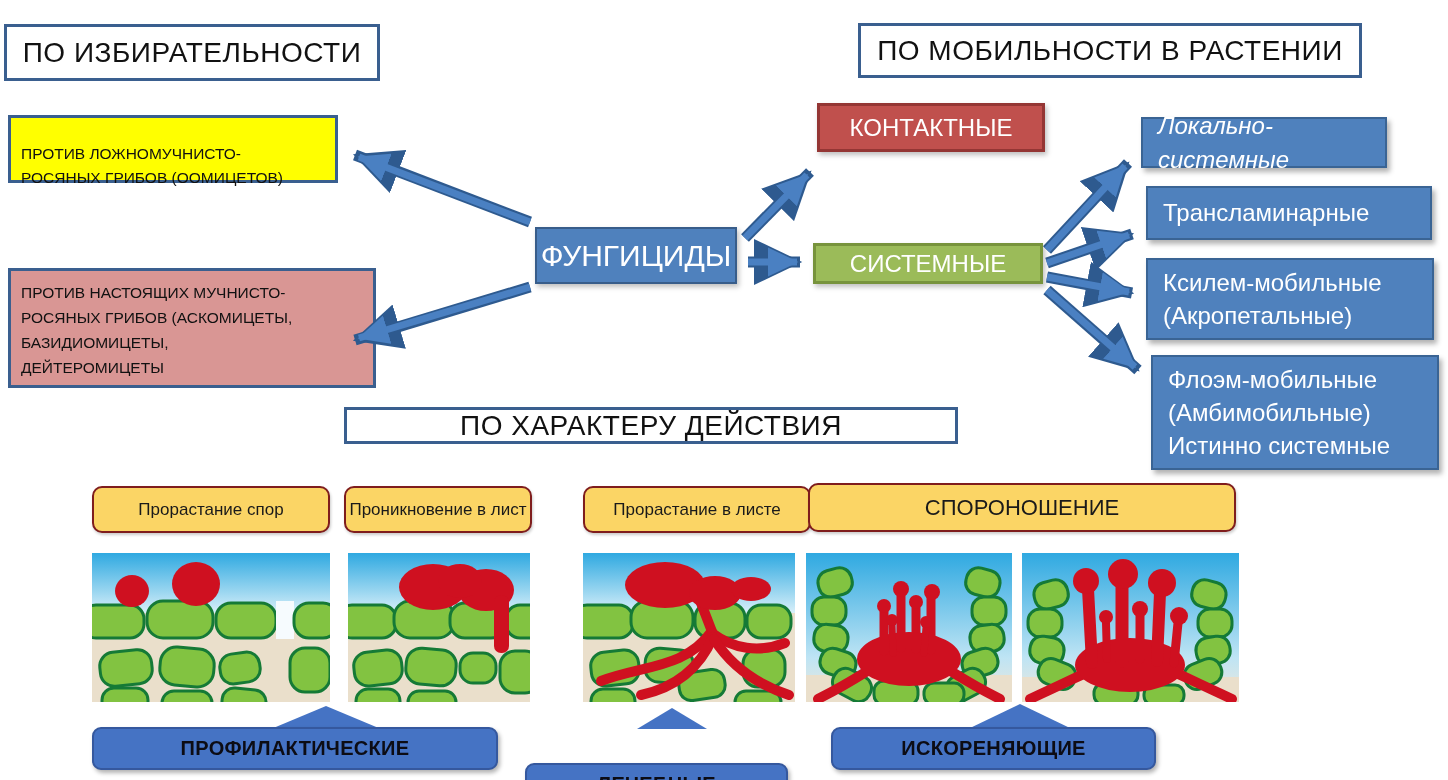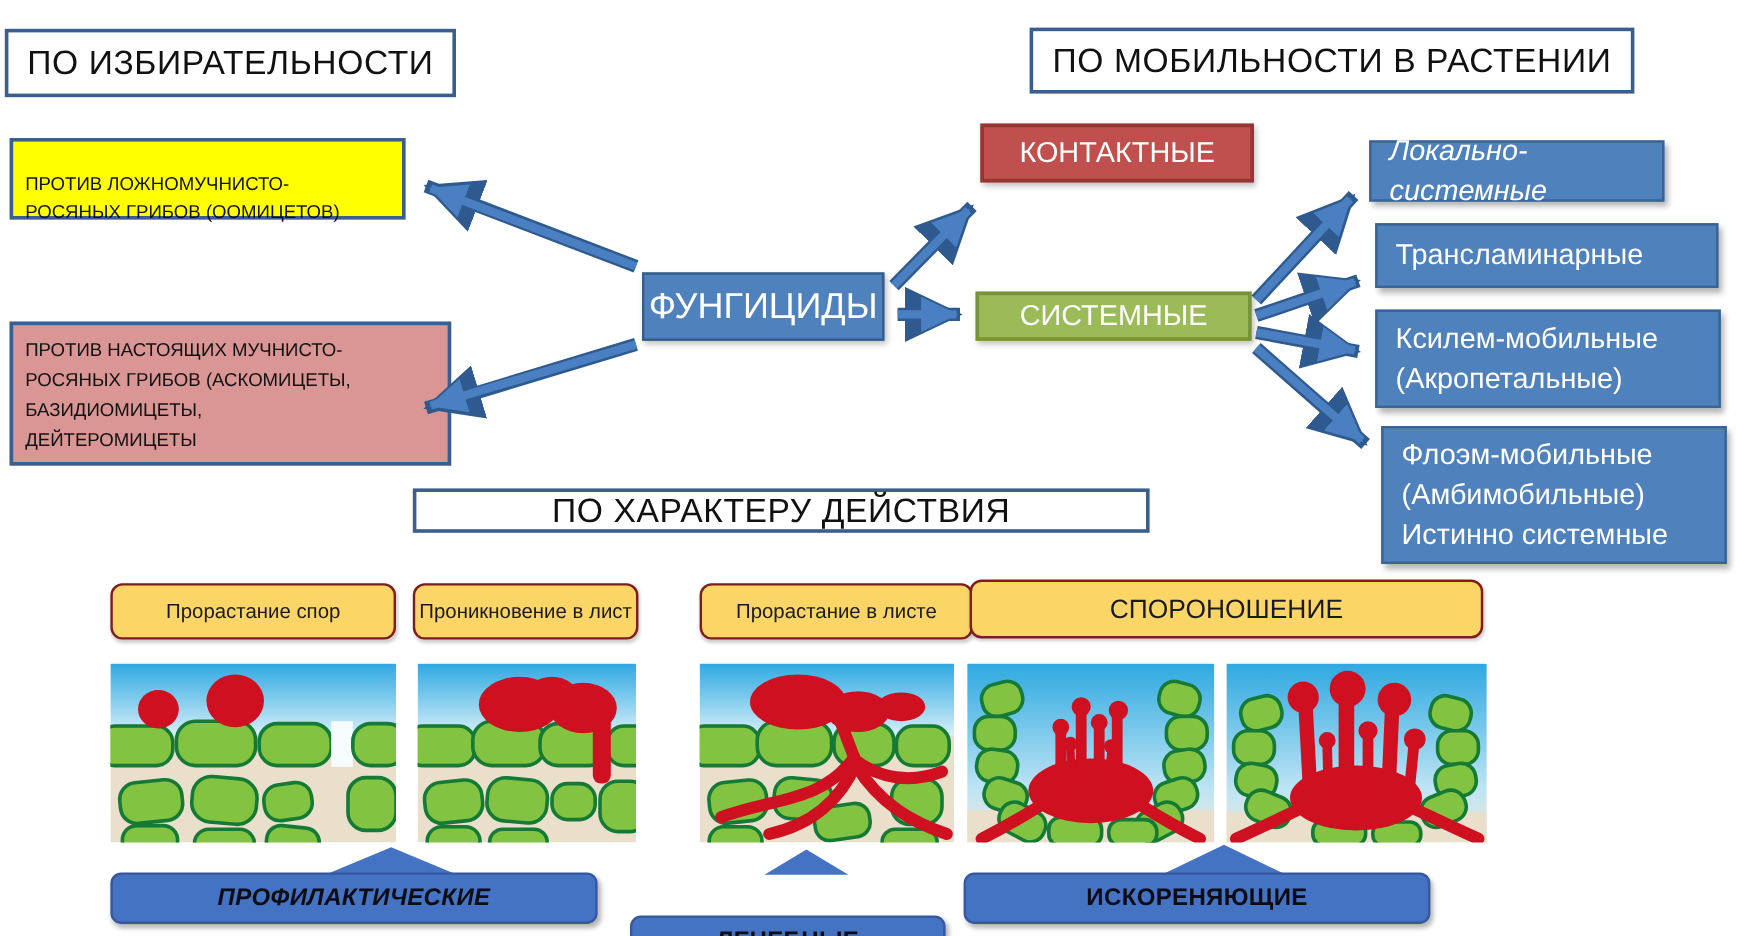--- a/index.html
+++ b/index.html
@@ -42,21 +42,21 @@
   .stage3{left:808px;top:483px;width:428px;height:49px;font-size:22px;}
   .panel{top:553px;height:149px;}
   .p0{left:92px;width:238px;} .p1{left:348px;width:182px;} .p2{left:583px;width:212px;}
   .p3{left:806px;width:206px;} .p4{left:1022px;width:217px;}
   .panel svg{display:block;width:100%;height:100%;}
   
   .callout{top:727px;height:43px;background:#4573C4;border:2px solid #35589E;border-radius:9px;
          color:#0c0c14;font-weight:bold;font-size:20px;letter-spacing:.3px;
          display:flex;align-items:center;justify-content:center;
          box-shadow:2px 3px 4px rgba(0,0,0,.3);}
-  .c0{left:92px;width:406px;font-style:italic;} .c1{left:525px;width:263px;margin-top:36px;} .c2{left:803px;width:389px;}
+  .c0{left:92px;width:406px;} .c1{left:525px;width:263px;margin-top:36px;} .c2{left:831px;width:325px;}
   .pointer{width:0;height:0;border-left-style:solid;border-right-style:solid;border-bottom-style:solid;
          border-left-color:transparent;border-right-color:transparent;border-bottom-color:#4573C4;}
   .pt0{left:271px;top:706px;border-left-width:55px;border-right-width:55px;border-bottom-width:23px;}
   .pt1{left:637px;top:708px;border-left-width:35px;border-right-width:35px;border-bottom-width:21px;}
   .pt2{left:968px;top:704px;border-left-width:52px;border-right-width:52px;border-bottom-width:25px;}
   
   .cell{fill:#82C341;stroke:#157A36;stroke-width:3;stroke-linejoin:round;}
   .spore{fill:#CF1020;}
   .hypha{stroke:#CF1020;stroke-width:10;fill:none;stroke-linecap:round;}
   .arrows{left:0;top:0;pointer-events:none;}

